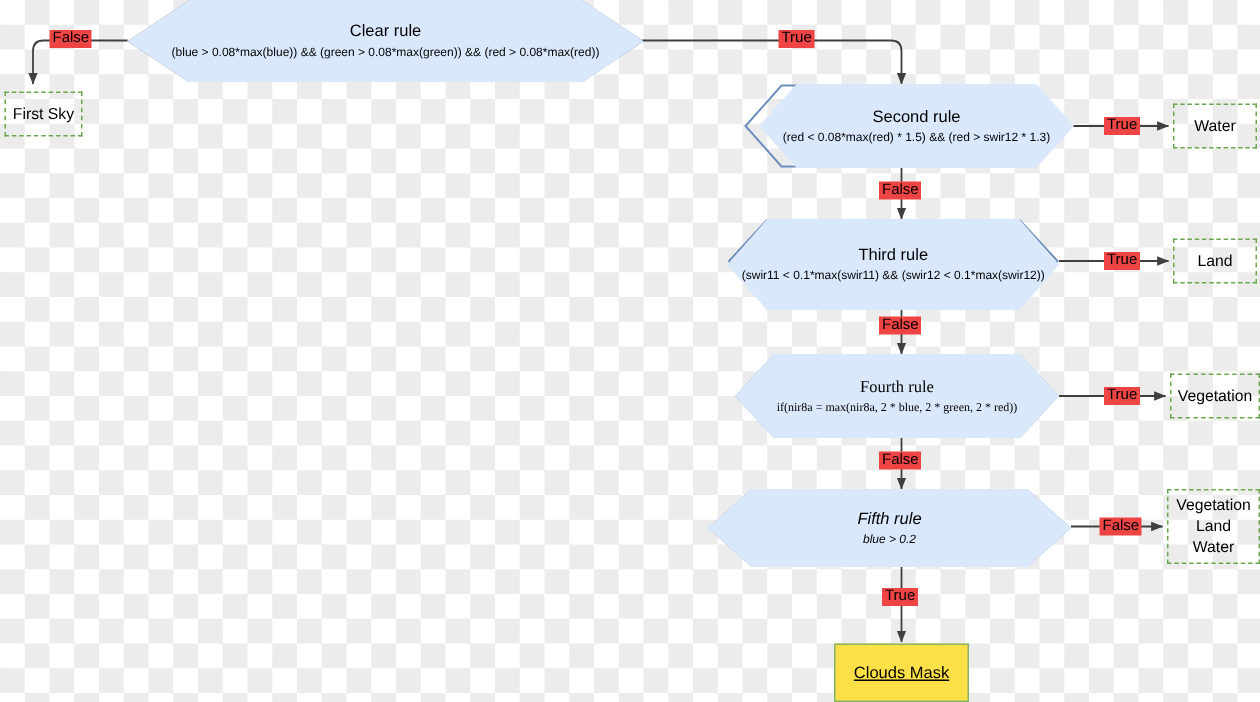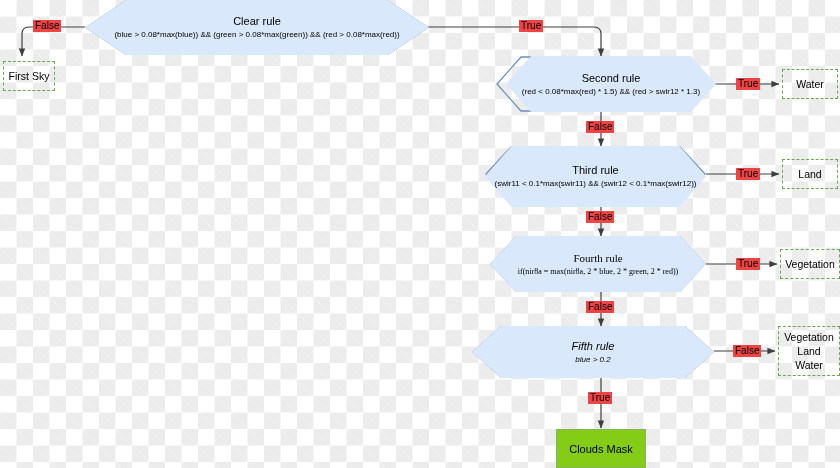--- a/index.html
+++ b/index.html
@@ -78,27 +78,28 @@
     line-height: 14px;
     color: #000000;
   }
   .dashbox span { display: block; }
 
   
   .resultbox {
     position: absolute;
     box-sizing: border-box;
     border: 1.2px solid #82b366;
-    background-color: #84cc16;
+    background-color: #fde047;
     display: flex;
     align-items: center;
     justify-content: center;
     text-align: center;
     font-size: 11px;
     color: #000000;
+    text-decoration: underline;
   }
 
   
   .elabel {
     position: absolute;
     font-size: 10px;
     line-height: 12px;
     color: #000000;
     background-color: #ef4444;
     padding: 0 2px;

